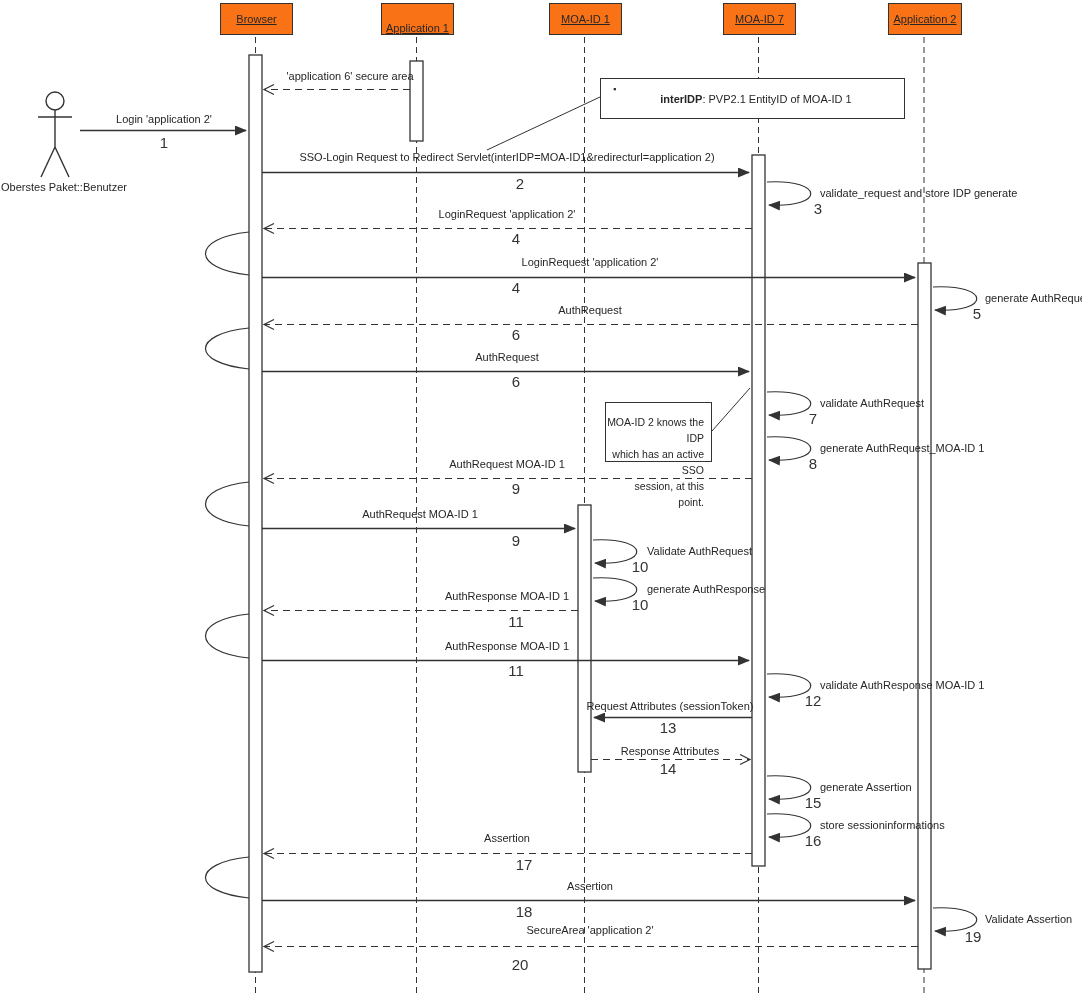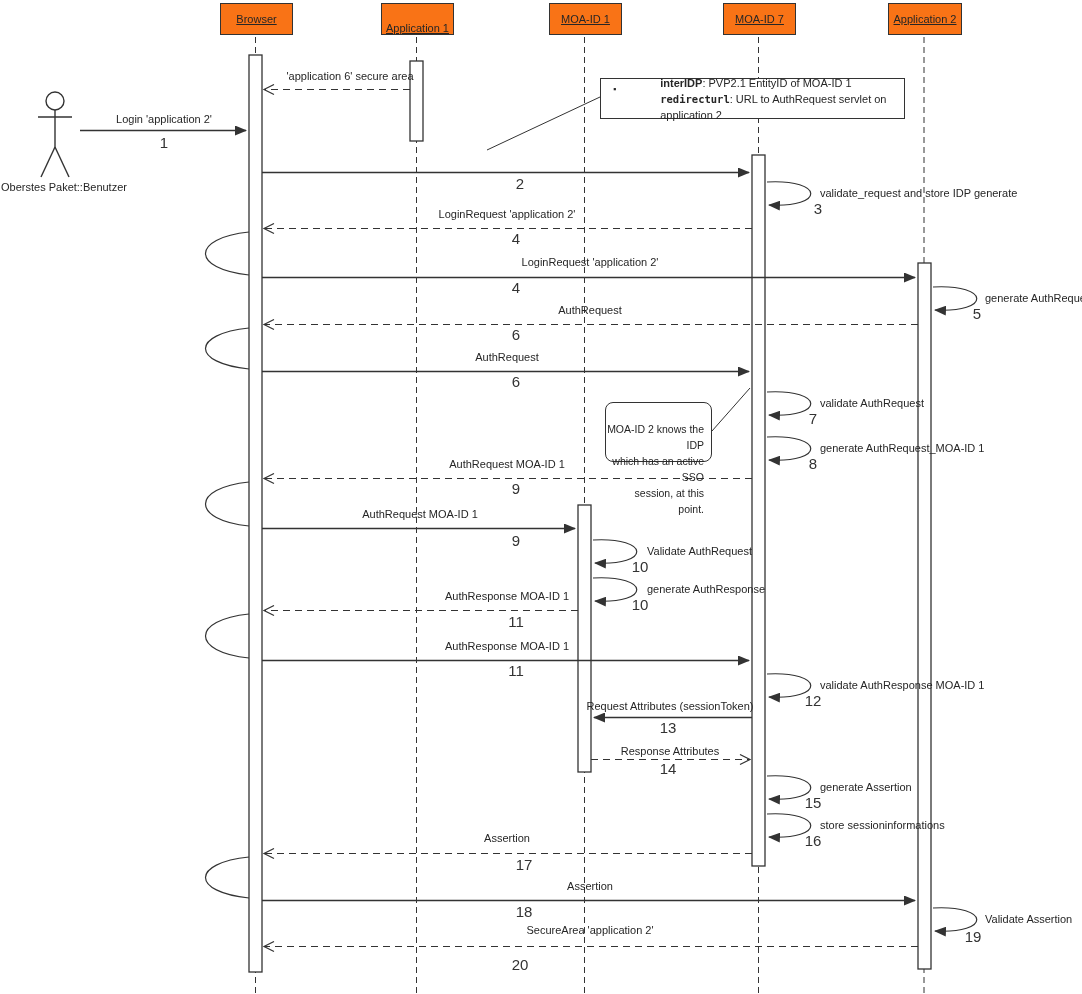--- a/index.html
+++ b/index.html
@@ -11,21 +11,21 @@
   .head span{text-decoration:underline;}
   .mlabel{position:absolute;font-size:11px;white-space:nowrap;transform:translate(-50%,-50%);}
   .mlabel-l{position:absolute;font-size:11px;white-space:nowrap;transform:translateY(-50%);}
   .mnum{position:absolute;font-size:15px;white-space:nowrap;transform:translate(-50%,-50%);color:#333;}
   .note{position:absolute;border:1px solid #333;background:#fff;font-size:11px;}
   #note-params{left:600px;top:78px;width:303px;height:39px;display:flex;align-items:center;}
   #note-params .bullet{margin-left:12px;font-size:9px;align-self:flex-start;margin-top:5px;}
   #note-params .lines{margin-left:44px;line-height:16px;}
   .mono{font-family:"DejaVu Sans Mono","Liberation Mono",monospace;font-weight:bold;font-size:10.5px;}
   #note-sso{left:605px;top:402px;width:107px;height:60px;text-align:right;
-            padding:18px 7px 0 0;box-sizing:border-box;font-size:10.5px;line-height:16px;border-radius:8px;}
+            padding:11px 7px 0 0;box-sizing:border-box;font-size:10.5px;line-height:16px;}
   #actor-label{position:absolute;left:1px;top:181px;font-size:11px;white-space:nowrap;}
 </style>
 </head>
 <body>
 
 <div id="stage">
 
   <svg id="diagram-svg" width="1082" height="994" viewBox="0 0 1082 994">
     <defs>
       <marker id="mf" markerWidth="12" markerHeight="10" refX="11" refY="5" orient="auto" markerUnits="userSpaceOnUse">
@@ -124,32 +124,32 @@
   <div class="head" style="left:888px;width:72px;">
       <span>Application 2</span>
     </div>
 
   <div id="actor-label">Oberstes Paket::Benutzer</div>
 
   <div id="note-params" class="note">
     <span class="bullet">▪</span>
     <div class="lines">
       <div><b>interIDP</b><span>: PVP2.1 EntityID of MOA-ID 1</span></div>
-      <div><span class="mono">redirecturl</span><span>: URL to AuthRequest servlet on application 2</span></div>
     </div>
   </div>
 
   <div id="note-sso" class="note">
     <div>MOA-ID 2 knows the IDP</div>
     <div>which has an active SSO</div>
     <div>session, at this point.</div>
   </div>
 
   <div class="mlabel" style="left:164px;top:119px;">Login 'application 2'</div>
   <div class="mlabel" style="left:350px;top:76px;">'application 6' secure area</div>
+  <div class="mlabel" style="left:507px;top:157px;">SSO-Login Request to Redirect Servlet(interIDP=MOA-ID1&amp;redirecturl=application 2)</div>
   <div class="mlabel-l" style="left:820px;top:193px;">validate_request and store IDP generate</div>
   <div class="mlabel" style="left:507px;top:214px;">LoginRequest 'application 2'</div>
   <div class="mlabel" style="left:590px;top:262px;">LoginRequest 'application 2'</div>
   <div class="mlabel-l" style="left:985px;top:298px;">generate AuthRequest</div>
   <div class="mlabel" style="left:590px;top:310px;">AuthRequest</div>
   <div class="mlabel" style="left:507px;top:357px;">AuthRequest</div>
   <div class="mlabel-l" style="left:820px;top:403px;">validate AuthRequest</div>
   <div class="mlabel-l" style="left:820px;top:448px;">generate AuthRequest_MOA-ID 1</div>
   <div class="mlabel" style="left:507px;top:464px;">AuthRequest MOA-ID 1</div>
   <div class="mlabel" style="left:420px;top:514px;">AuthRequest MOA-ID 1</div>

